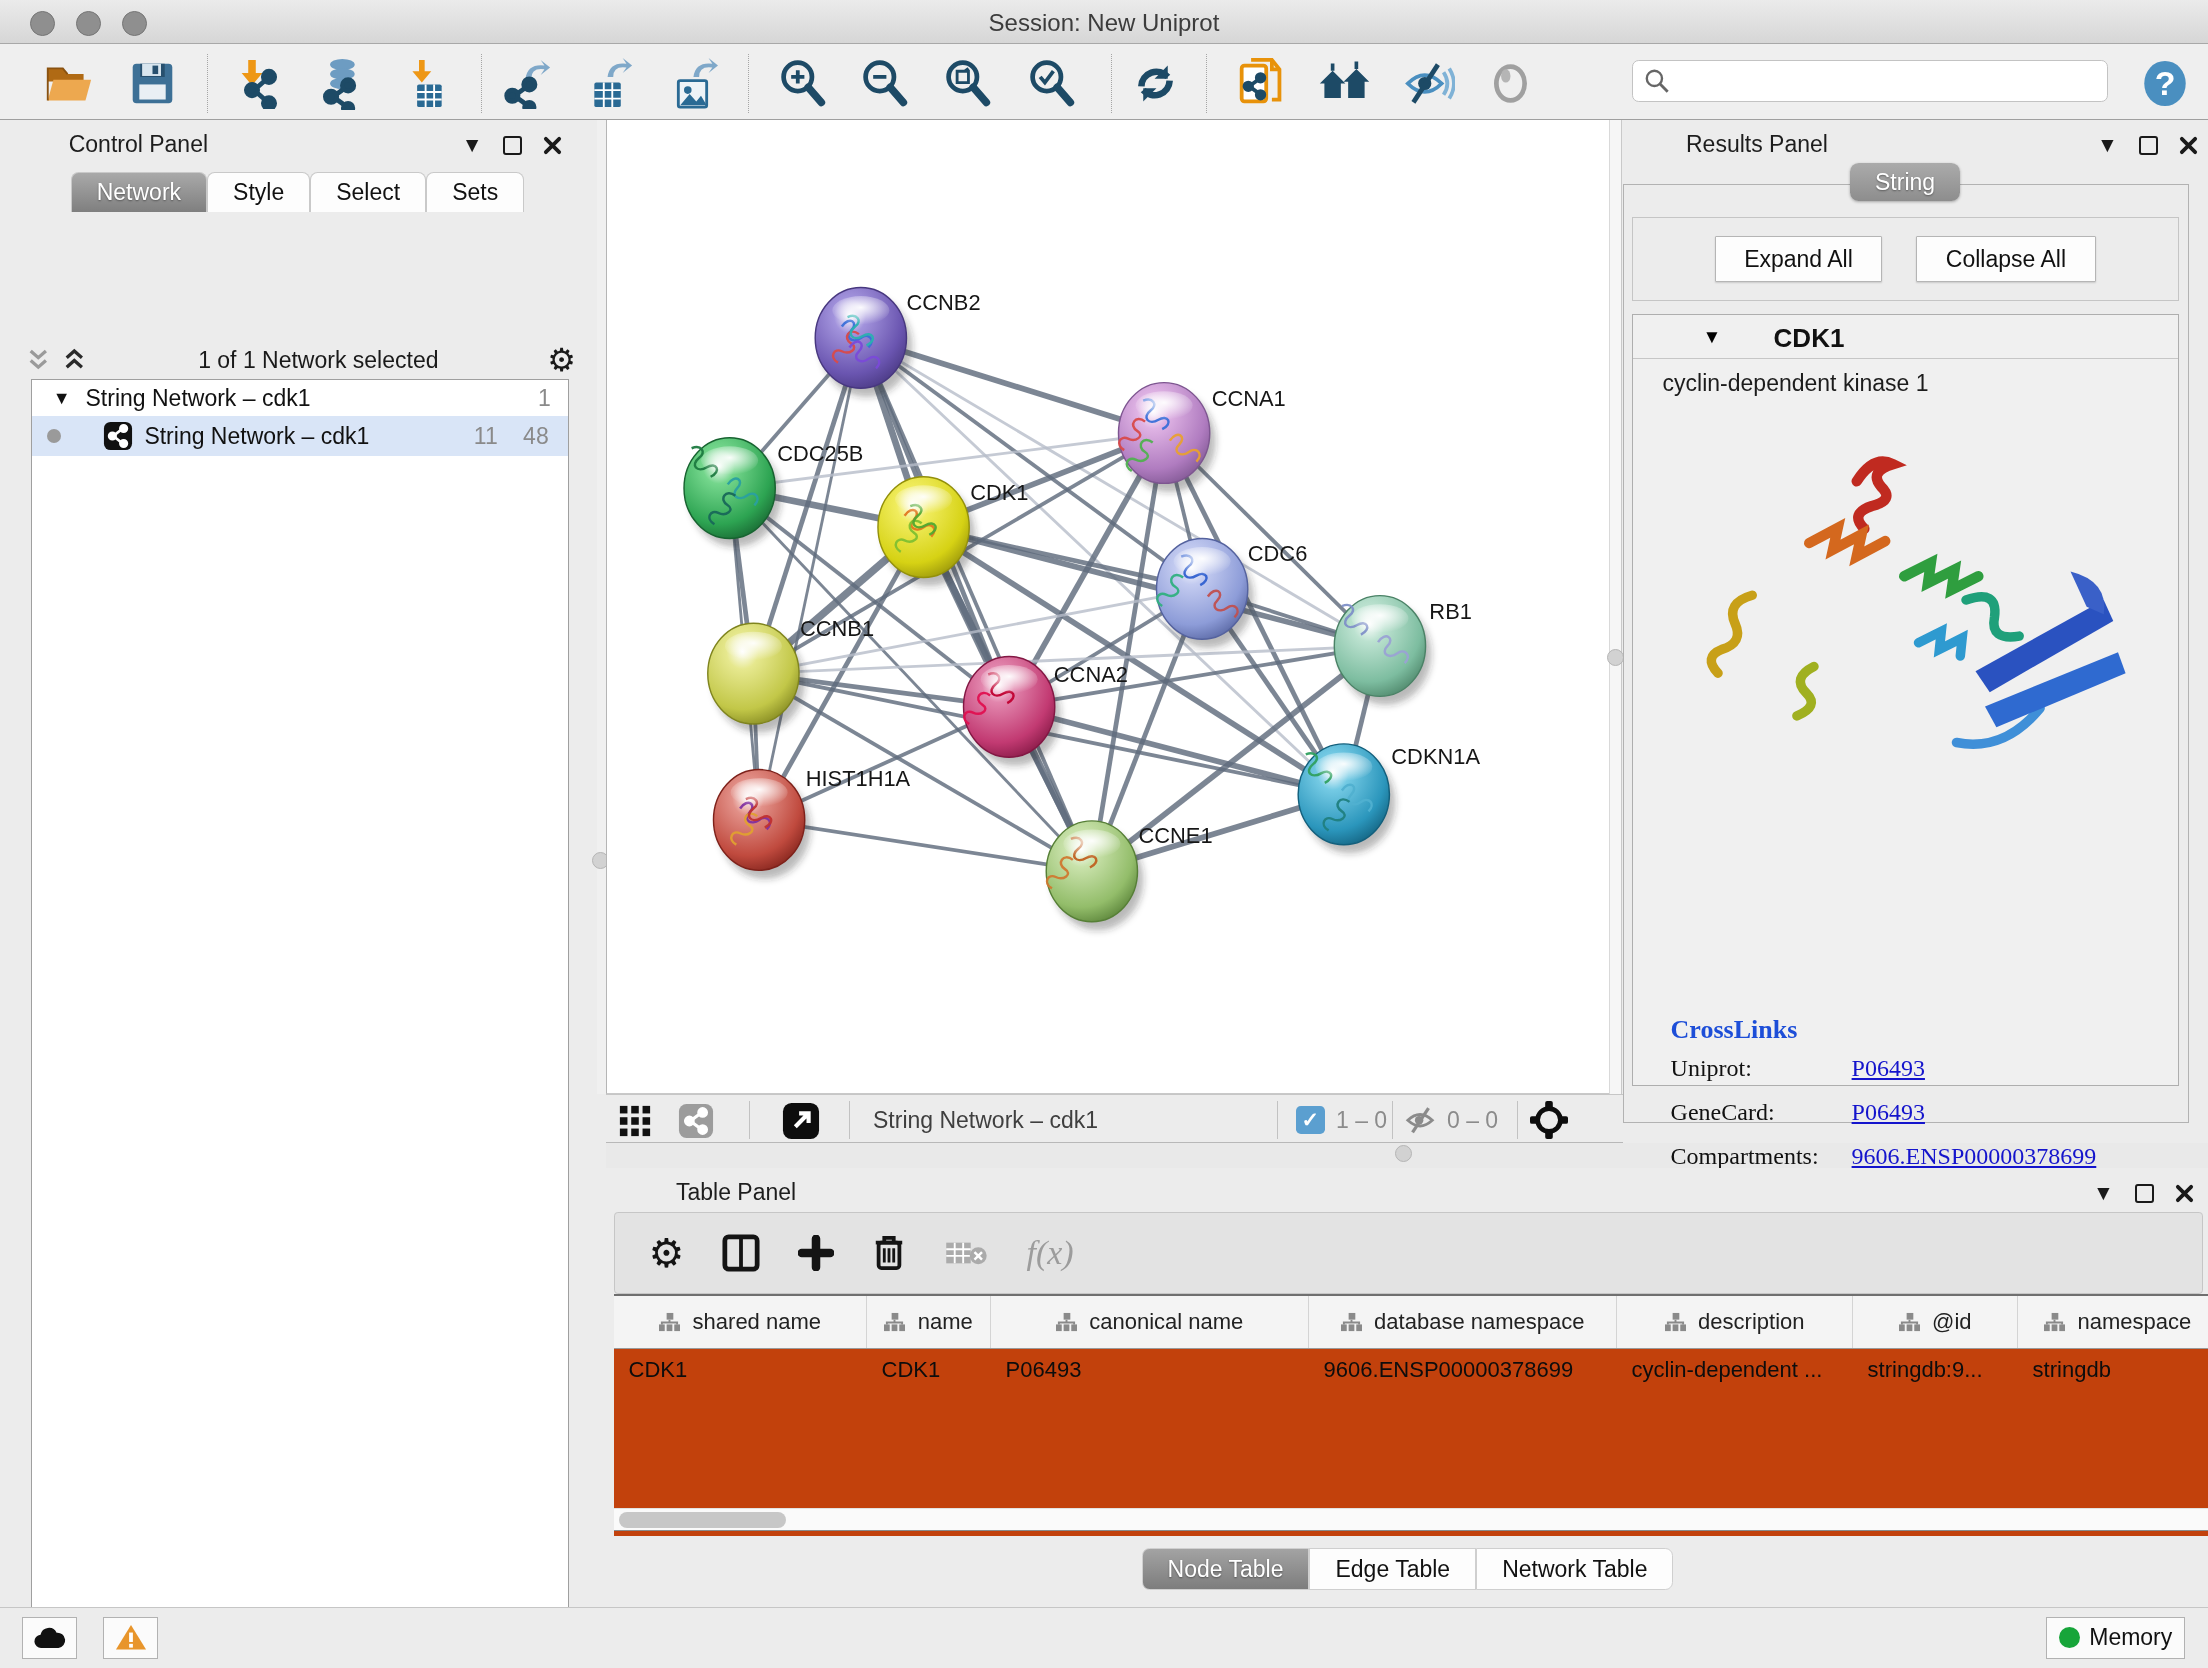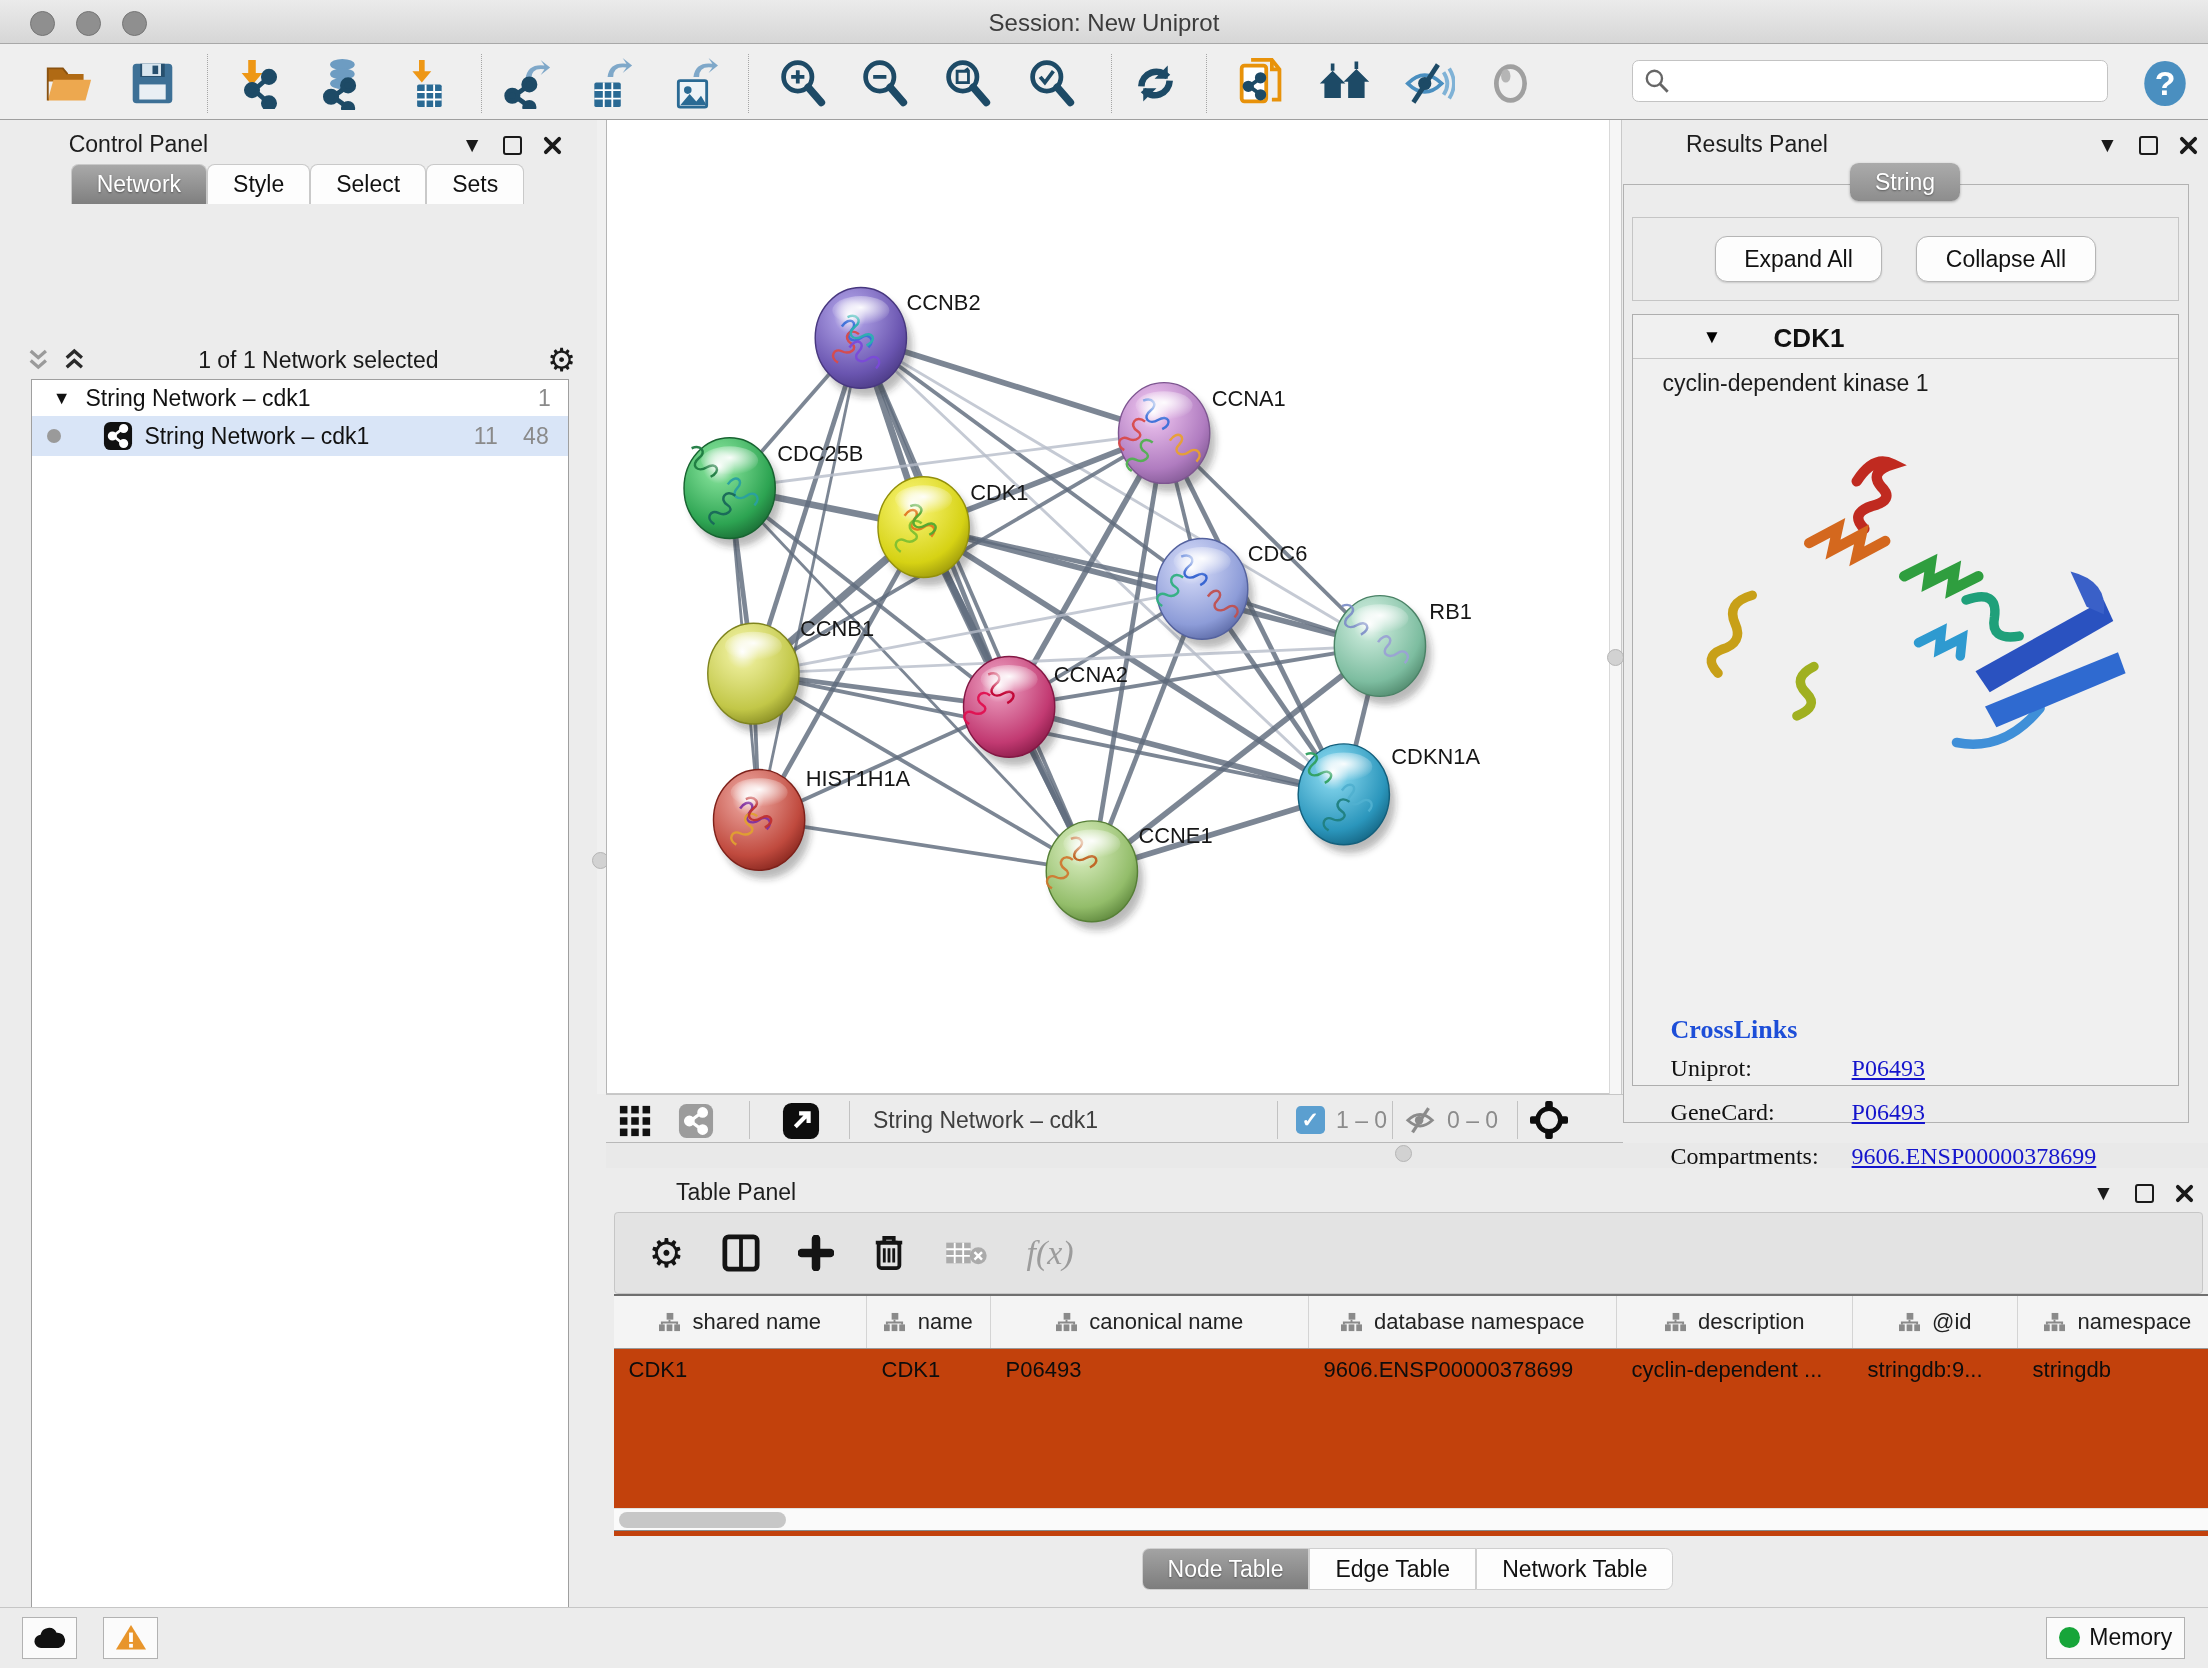--- a/index.html
+++ b/index.html
@@ -21,21 +21,21 @@
   #quick-search input { border:none; outline:none; font-size:23px; width:418px; background:transparent; }
 
   
   #control-panel { left:5.7px; top:120px; width:592px; height:1488px; background:#ececec; }
   .panel-title { font-size:23px; color:#1d1d1d;margin-left:45px; }
   .panel-btns { position:absolute; display:flex; gap:21px; align-items:center; }
   .tri { font-size:21px; color:#1a1a1a; }
   .floatbox { width:19px; height:19px; border:2.9px solid #1a1a1a; border-radius:2.9px; }
   .tabs-row { position:absolute; display:flex; }
   .tab { height:40px; padding:0 25px; font-size:23px; display:flex; align-items:center; justify-content:center;
-         background:#fdfdfd; border:1px solid #c9c9c9; border-bottom:none; border-radius:7.6px 7.6px 0 0; color:#111; cursor:pointer; }
+         background:#fdfdfd; border:1px solid #c9c9c9; border-bottom:none; border-radius:7.6px 7.6px 0 0; color:#111; cursor:pointer;margin-top:8px; }
   .tab.active { background:linear-gradient(#a9a9a9,#7f7f7f); color:#fff; text-shadow:0 1px 1.9px rgba(0,0,0,.4); }
   #net-subheader { left:19px; top:221px; width:557px; height:38px; display:flex; align-items:center; }
   #tree-box { left:25px; top:259px; width:538px; height:1301px; background:#fff; border:1.9px solid #9f9f9f; }
   .tree-row { position:relative; width:100%; height:36px; display:flex; align-items:center; font-size:23px; color:#111; }
   .tree-row.selected { background:#d9e5f7; height:40px; }
   .tree-num { position:absolute; color:#8a8a8a; }
 
   
   #net-canvas { left:606px; top:120px; width:1003px; height:974px; background:#fff; border-left:1px solid #b5b5b5; border-bottom:1px solid #c9c9c9; }
   #gutter-left { left:597px; top:120px; width:8.6px; height:974px; background:#f0f0f0; }
@@ -50,21 +50,21 @@
   #sel-check { width:28.5px; height:28.5px; background:#5b9fd0; border-radius:4.8px; color:#fff; font-size:21px; font-weight:bold; display:flex; align-items:center; justify-content:center; }
 
   #gutter-bottom { left:606px; top:1143px; width:1603px; height:25px; background:#e9e9e9; }
 
   
   #results-panel { left:1623px; top:120px; width:586px; height:1023px; background:#ececec; }
   #string-tab { position:absolute; left:227px; top:43px; padding:5.7px 25px; background:linear-gradient(#ababab,#8d8d8d);
     border-radius:8.6px; color:#fff; font-size:23px; text-shadow:0 1px 1.9px rgba(0,0,0,.4); box-shadow:0 1px 2.9px rgba(0,0,0,.3); cursor:pointer; }
   #results-outer { position:absolute; left:0px; top:64px; width:566px; height:939px; border:1.9px solid #b2b2b2; background:#ececec; }
   #expand-box { position:absolute; left:7.6px; top:32px; width:547px; height:84px; border:1px solid #c5c5c5; display:flex; align-items:center; justify-content:center; gap:34px; }
-  .rp-btn { background:#fdfdfd; border:1px solid #b5b5b5; border-radius:12px; font-size:23px; padding:8.6px 28.5px; color:#111; box-shadow:0 1px 1.9px rgba(0,0,0,.15); cursor:pointer; }
+  .rp-btn { background:#fdfdfd; border:1px solid #b5b5b5; border-radius:1px; font-size:23px; padding:8.6px 28.5px; color:#111; box-shadow:0 1px 1.9px rgba(0,0,0,.15); cursor:pointer; }
   #gene-section { position:absolute; left:7.6px; top:129px; width:547px; height:772px; border:1px solid #aeaeae; background:#f0f0f0; }
   #gene-header { height:44px; border-bottom:1px solid #c6c6c6; position:relative; }
   #gene-name { position:absolute; left:141px; top:7.6px; font-size:26px; font-weight:bold; color:#111; }
   #gene-desc { position:absolute; left:30px; top:55px; font-size:23px; color:#1c1c1c; }
   #crosslinks { position:absolute; left:38px; top:700px; font-family:"Liberation Serif",serif; }
   #crosslinks h3 { font-size:26px; color:#1d4ed8; margin-bottom:9.5px; }
   .cl-row { display:flex; font-size:24px; height:44px; }
   .cl-label { width:181px; color:#111; }
   .cl-value { color:#1414cc; text-decoration:underline; cursor:pointer; }
 

